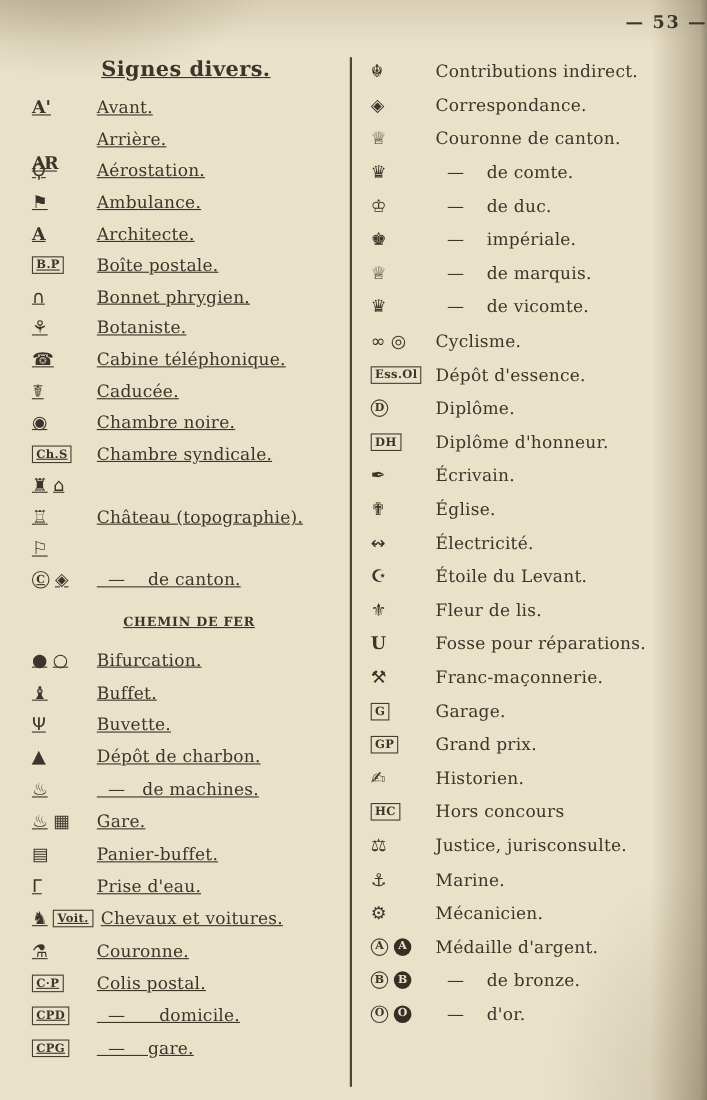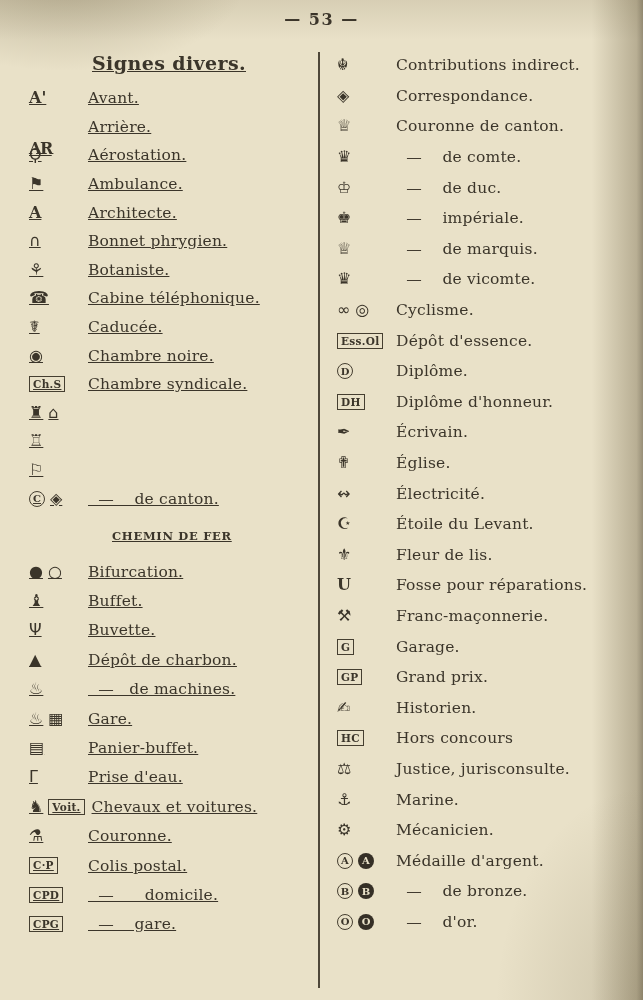--- a/index.html
+++ b/index.html
@@ -13,21 +13,21 @@
     color: #3b352a;
     background:
       radial-gradient(ellipse 260px 130px at 10% -2%, rgba(100,88,58,0.32), rgba(100,88,58,0) 70%),
       radial-gradient(ellipse 220px 320px at 101% 101%, rgba(100,88,58,0.22), rgba(100,88,58,0) 70%),
       linear-gradient(to right, rgba(107,94,62,0) 92%, rgba(93,80,50,0.35) 99%, rgba(70,60,38,0.5)),
       linear-gradient(to bottom, rgba(107,94,62,0.14), rgba(107,94,62,0) 4%),
       #e9e1c8;
   }
   .pageno {
     position: absolute; top: 10px; left: 0; width: 100%;
-    text-align: center; font-weight: bold; font-size: 16px; letter-spacing: 1.5px;
+    text-align: right; font-weight: bold; font-size: 16px; letter-spacing: 1.5px;
   }
   .divider { position: absolute; left: 318px; top: 52px; height: 936px; width: 1.6px; background: #4e4739; }
   .col-left  { position: absolute; left: 26px;  top: 40px; width: 292px; text-decoration: underline; }
   .col-right { position: absolute; left: 334px; top: 50px; width: 305px; }
   .heading    { font-weight: bold; font-size: 19px; margin: 12px 0 10px 66px; letter-spacing: 0.4px; }
   .subheading { font-weight: bold; font-size: 11.5px; margin: 16px 0 14px 86px; letter-spacing: 0.7px; }
   .row { display: flex; align-items: center; height: 28.6px; }
   .col-left .sect2 .row { height: 29.4px; }
   .col-right .row { height: 30.6px; }
   .sym-cell { flex: 0 0 62px; display: flex; align-items: center; gap: 5px; padding-left: 3px; }
@@ -87,20 +87,26 @@
       <span class="lbl">Ambulance.</span>
     </div>
     <div class="row">
       <span class="sym-cell">
           <span class="sym serif">A</span>
         </span>
       <span class="lbl">Architecte.</span>
     </div>
     <div class="row">
       <span class="sym-cell">
+          <span class="box">B.P</span>
+        </span>
+      <span class="lbl">Boîte postale.</span>
+    </div>
+    <div class="row">
+      <span class="sym-cell">
           <span class="sym">∩</span>
         </span>
       <span class="lbl">Bonnet phrygien.</span>
     </div>
     <div class="row">
       <span class="sym-cell">
           <span class="sym">⚘</span>
         </span>
       <span class="lbl">Botaniste.</span>
     </div>
@@ -131,20 +137,21 @@
     <div class="row">
       <span class="sym-cell">
         <span class="sym">♜</span>
         <span class="sym">⌂</span>
       </span>
     </div>
     <div class="row">
       <span class="sym-cell">
           <span class="sym">♖</span>
         </span>
+      <span class="lbl">Château (topographie).</span>
     </div>
     <div class="row">
       <span class="sym-cell">
           <span class="sym">⚐</span>
         </span>
     </div>
     <div class="row">
       <span class="sym-cell">
         <span class="ring">C</span>
         <span class="sym">◈</span>

